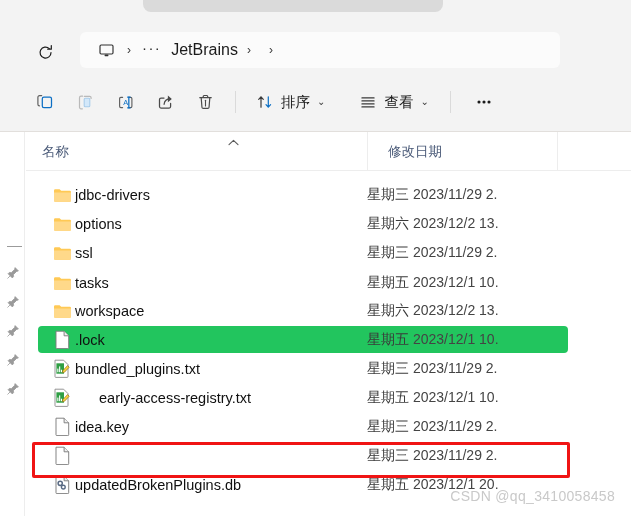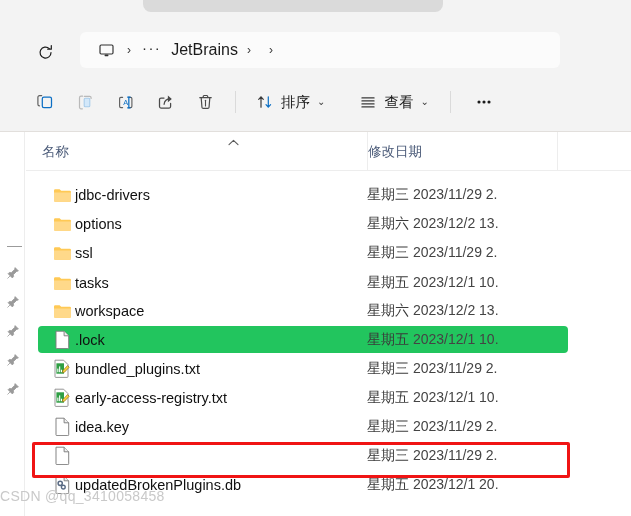--- a/index.html
+++ b/index.html
@@ -173,21 +173,21 @@
     width: 341px; height: 39px;
     display: flex; align-items: center;
     padding-left: 16px;
     cursor: pointer;
   }
   .col-date {
     position: absolute;
     left: 341px; top: 0;
     width: 190px; height: 39px;
     display: flex; align-items: center;
-    padding-left: 0;
+    padding-left: 20px;
     border-left: 1px solid #ededed;
     cursor: pointer;
   }
   .col-extra {
     position: absolute;
     left: 531px; top: 0;
     width: 74px; height: 39px;
     border-left: 1px solid #ededed;
   }
   .col-title {
@@ -251,21 +251,21 @@
     border: 3px solid #f01414;
     border-radius: 2px;
     pointer-events: none;
   }
 
   
   .watermark {
     position: absolute;
     left: 0; top: 488px;
     width: 631px;
-    text-align: left;
+    text-align: right;
     padding-right: 16px;
     font-size: 14px;
     color: #c9c9c9;
     letter-spacing: 0.3px;
     font-family: "Liberation Sans", sans-serif;
   }
 </style>
 </head>
 <body>
 
@@ -498,21 +498,21 @@
             <rect x="2.4" y="4.3" width="7.6" height="10.4" fill="#2f9e44"></rect>
             <rect x="3.3" y="9.6" width="1.1" height="3.6" fill="#ffffff"></rect>
             <rect x="5.1" y="7.4" width="1.1" height="5.8" fill="#ffffff"></rect>
             <rect x="6.9" y="10.7" width="1.1" height="2.5" fill="#ffffff"></rect>
             <path d="M8.9 11.6 L13.6 6.6 L15.2 8.2 L10.5 13.2 L8.4 13.8 Z" fill="#ffd23f" stroke="#8a7320" stroke-width="0.7" stroke-linejoin="round"></path>
           </svg>
         </span>
         <span class="row-name">bundled_plugins.txt</span>
         <span class="row-date"><span class="dow">星期三</span><span> 2023/11/29  2.</span></span>
       </div>
-      <div class="row" style="top: 213px;">
+      <div class="row" style="top: 213px; gap: 24px;">
         <span class="row-icon">
           <svg width="16" height="19" viewBox="0 0 16 19">
             <path d="M1 1.2 h8.6 l4.4 4.4 v12 a0.8 0.8 0 0 1 -0.8 0.8 H1.8 a0.8 0.8 0 0 1 -0.8 -0.8 Z" fill="#ffffff" stroke="#8a8a8a" stroke-width="0.9" stroke-linejoin="round"></path>
             <rect x="2.4" y="4.3" width="7.6" height="10.4" fill="#2f9e44"></rect>
             <rect x="3.3" y="9.6" width="1.1" height="3.6" fill="#ffffff"></rect>
             <rect x="5.1" y="7.4" width="1.1" height="5.8" fill="#ffffff"></rect>
             <rect x="6.9" y="10.7" width="1.1" height="2.5" fill="#ffffff"></rect>
             <path d="M8.9 11.6 L13.6 6.6 L15.2 8.2 L10.5 13.2 L8.4 13.8 Z" fill="#ffd23f" stroke="#8a7320" stroke-width="0.7" stroke-linejoin="round"></path>
           </svg>
         </span>

